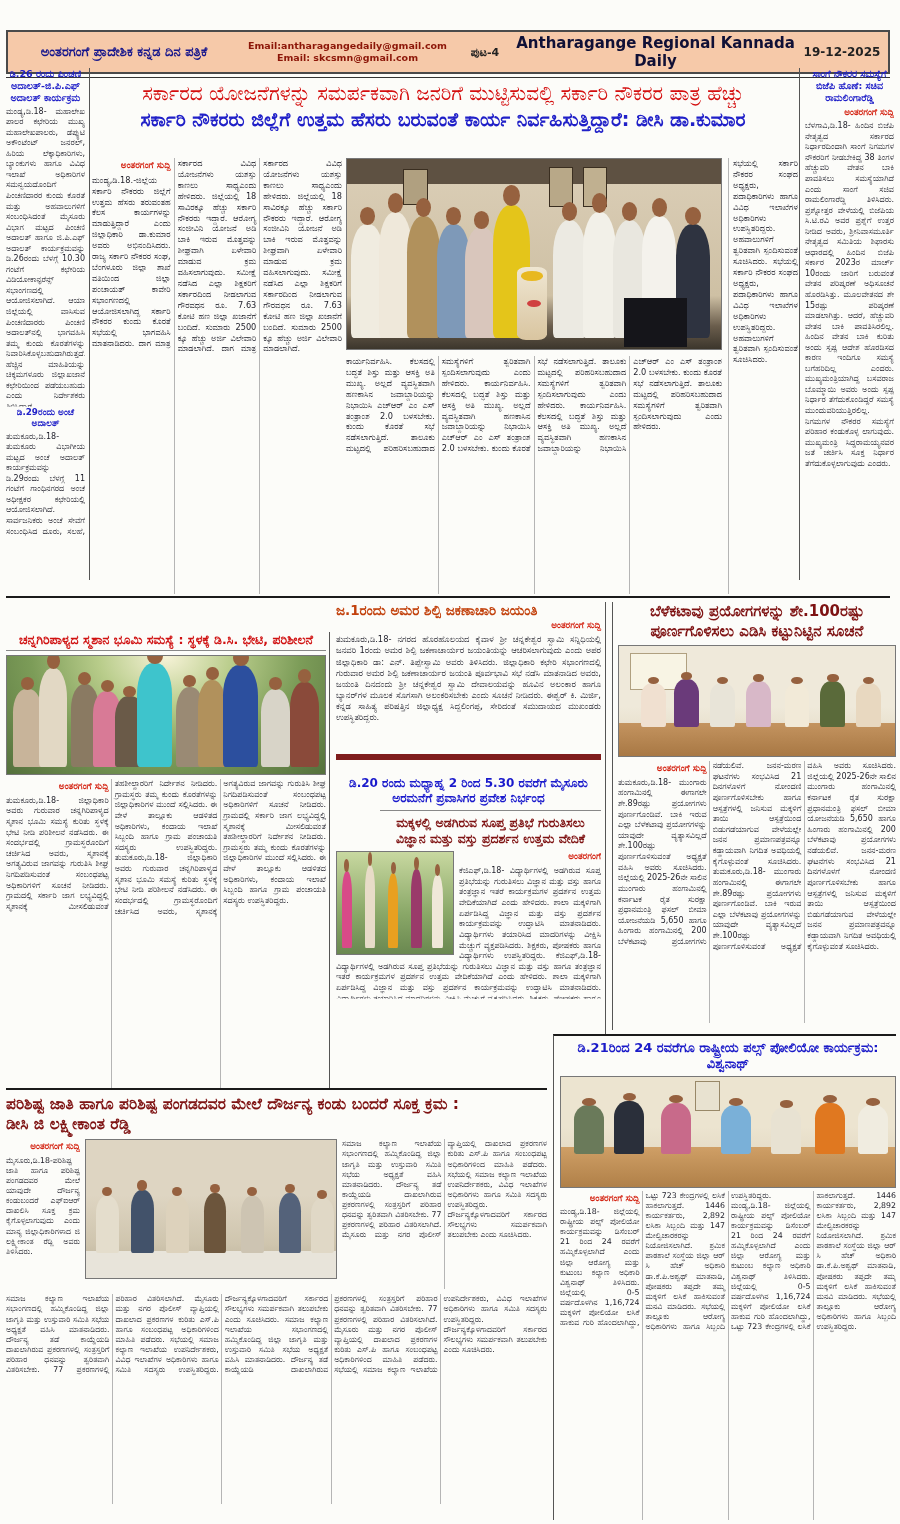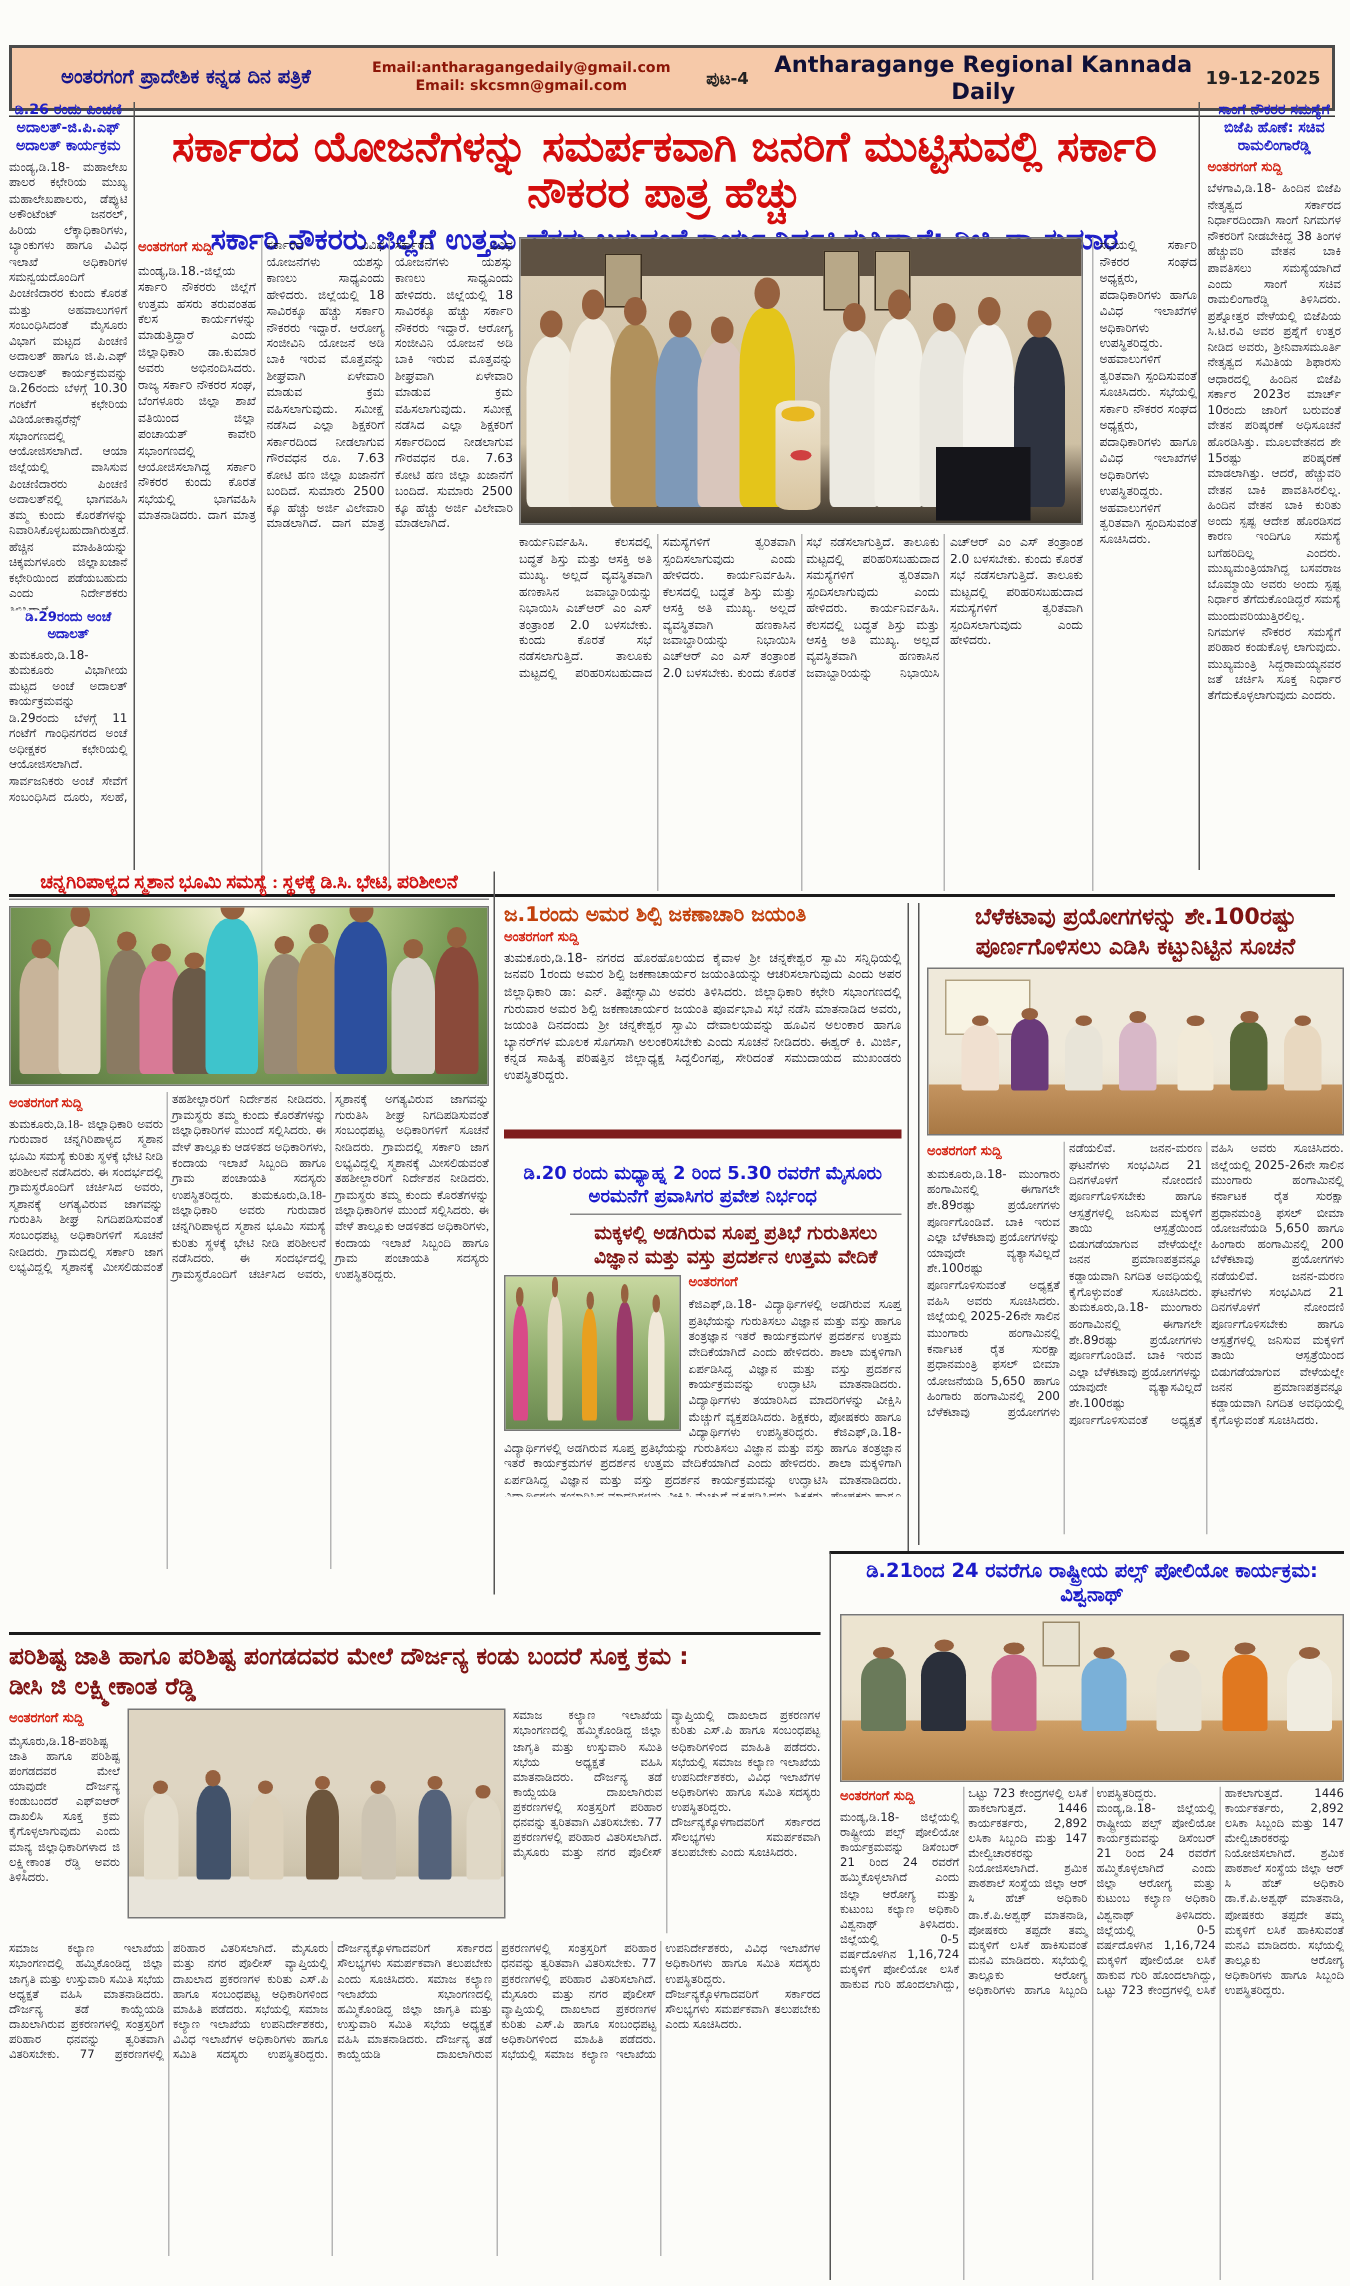--- a/index.html
+++ b/index.html
@@ -9,29 +9,29 @@
   .masthead{position:absolute;left:6px;top:30px;width:884px;height:44px;background:#f6c9a9;
             border:2px solid #4a4a4a;display:flex;align-items:center;box-sizing:border-box;}
   .m-title-kn{width:232px;text-align:center;font-weight:700;font-size:13px;color:#14148c;line-height:1.15;}
   .m-emails{width:215px;text-align:center;font-weight:700;font-size:9.5px;color:#8c1608;line-height:1.3;}
   .m-page{width:60px;text-align:center;font-weight:700;font-size:11px;color:#222;}
   .m-title-en{flex:1;text-align:center;font-weight:700;font-size:15px;color:#101036;}
   .m-date{width:92px;text-align:center;font-weight:700;font-size:12px;color:#222;}
   .hline{position:absolute;left:6px;width:884px;height:1px;background:#333;}
   
   .lead-head{position:absolute;left:92px;top:82px;width:702px;height:74px;text-align:center;}
-  .h1{font-size:28px;font-weight:700;color:#d40d0d;line-height:1.12;}
+  .h1{font-size:20px;font-weight:400;color:#d40d0d;line-height:1.12;}
   .h2{font-size:19px;font-weight:700;color:#2020c8;margin-top:4px;}
   
   .rail{position:absolute;top:68px;height:512px;font-size:8px;line-height:1.32;text-align:justify;
         overflow:hidden;box-sizing:border-box;}
   .rail-left{left:6px;width:84px;border-right:1.5px solid #555;padding-right:4px;}
   .rail-right{left:799px;width:95px;border-left:1.5px solid #555;padding-left:5px;}
   .rail-h{color:#2020c8;font-weight:700;font-size:9.5px;text-align:center;line-height:1.25;margin-bottom:3px;}
-  .byline{color:#d42312;font-weight:700;font-size:8.8px;text-align:left;margin:2px 0 3px;display:block;}
+  .byline{color:#d42312;font-weight:700;font-size:8.8px;text-align:right;margin:2px 0 3px;display:block;}
   .rail-body{overflow:hidden;}
   .rb1{height:300px;} .rb2{height:104px;}
   
   .main-zone{position:absolute;left:92px;top:158px;width:706px;height:436px;}
   .main-cols-left{position:absolute;left:0;top:0;width:250px;height:436px;column-count:3;column-gap:7px;
         column-rule:1px solid #b5b5b5;font-size:8.2px;line-height:1.33;text-align:justify;overflow:hidden;}
   .main-col-right{position:absolute;left:636px;top:0;width:70px;height:436px;font-size:8.2px;line-height:1.33;
         text-align:justify;overflow:hidden;border-left:1px solid #b5b5b5;padding-left:4px;box-sizing:border-box;}
   .main-cols-bottom{position:absolute;left:254px;top:198px;width:376px;height:238px;column-count:4;column-gap:7px;
         column-rule:1px solid #b5b5b5;font-size:8.2px;line-height:1.33;text-align:justify;overflow:hidden;}
@@ -47,21 +47,21 @@
   .photo-adc{width:100%;height:112px;background:linear-gradient(180deg,#efe9da 0%,#efe9da 55%,#e0d6c0 100%);}
   .photo-ribbon{float:left;width:118px;height:104px;margin:2px 5px 2px 0;
      background:linear-gradient(180deg,#c8d8a0 0%,#8aa868 60%,#6a8850 100%);}
   .photo-dc{width:252px;height:140px;flex:none;
      background:linear-gradient(180deg,#ded5c2 0%,#ded5c2 40%,#cfc5ae 75%,#b8ad96 100%);}
   .photo-polio{width:100%;height:112px;margin:3px 0;
      background:linear-gradient(180deg,#ece4d0 0%,#ece4d0 45%,#ddd0b8 100%);}
   
   .divider{position:absolute;left:6px;top:596px;width:884px;height:2px;background:#1b1b1b;}
   .sec{position:absolute;box-sizing:border-box;overflow:hidden;}
-  .mid-left{left:6px;top:581px;width:324px;height:482px;border-right:1.5px solid #555;padding-right:3px;font-family:Liberation Serif, serif;}
+  .mid-left{left:6px;top:632px;width:324px;height:482px;border-right:1.5px solid #555;padding-right:3px;}
   .ml-h{color:#d01212;font-weight:700;font-size:12.5px;text-align:center;line-height:1.2;
         padding-bottom:3px;border-bottom:1px solid #888;}
   .ml-body{margin-top:4px;height:318px;column-count:3;column-gap:6px;column-rule:1px solid #b5b5b5;
         font-size:8px;line-height:1.33;text-align:justify;overflow:hidden;}
   .mid-center{left:336px;top:602px;width:270px;height:482px;border-right:1.5px solid #555;padding-right:4px;}
   .mc-h1{color:#c2410c;font-weight:700;font-size:13.5px;text-align:left;line-height:1.2;}
   .mc-b1{height:116px;font-size:8.4px;line-height:1.33;text-align:justify;overflow:hidden;}
   .mc-h2{color:#1a1acc;font-weight:700;font-size:12px;text-align:center;line-height:1.25;
         border-top:6px solid #7f1d1d;margin-top:4px;padding-top:16px;}
   .mc-b2{height:66px;font-size:8.4px;line-height:1.33;text-align:justify;overflow:hidden;margin-top:2px;}

